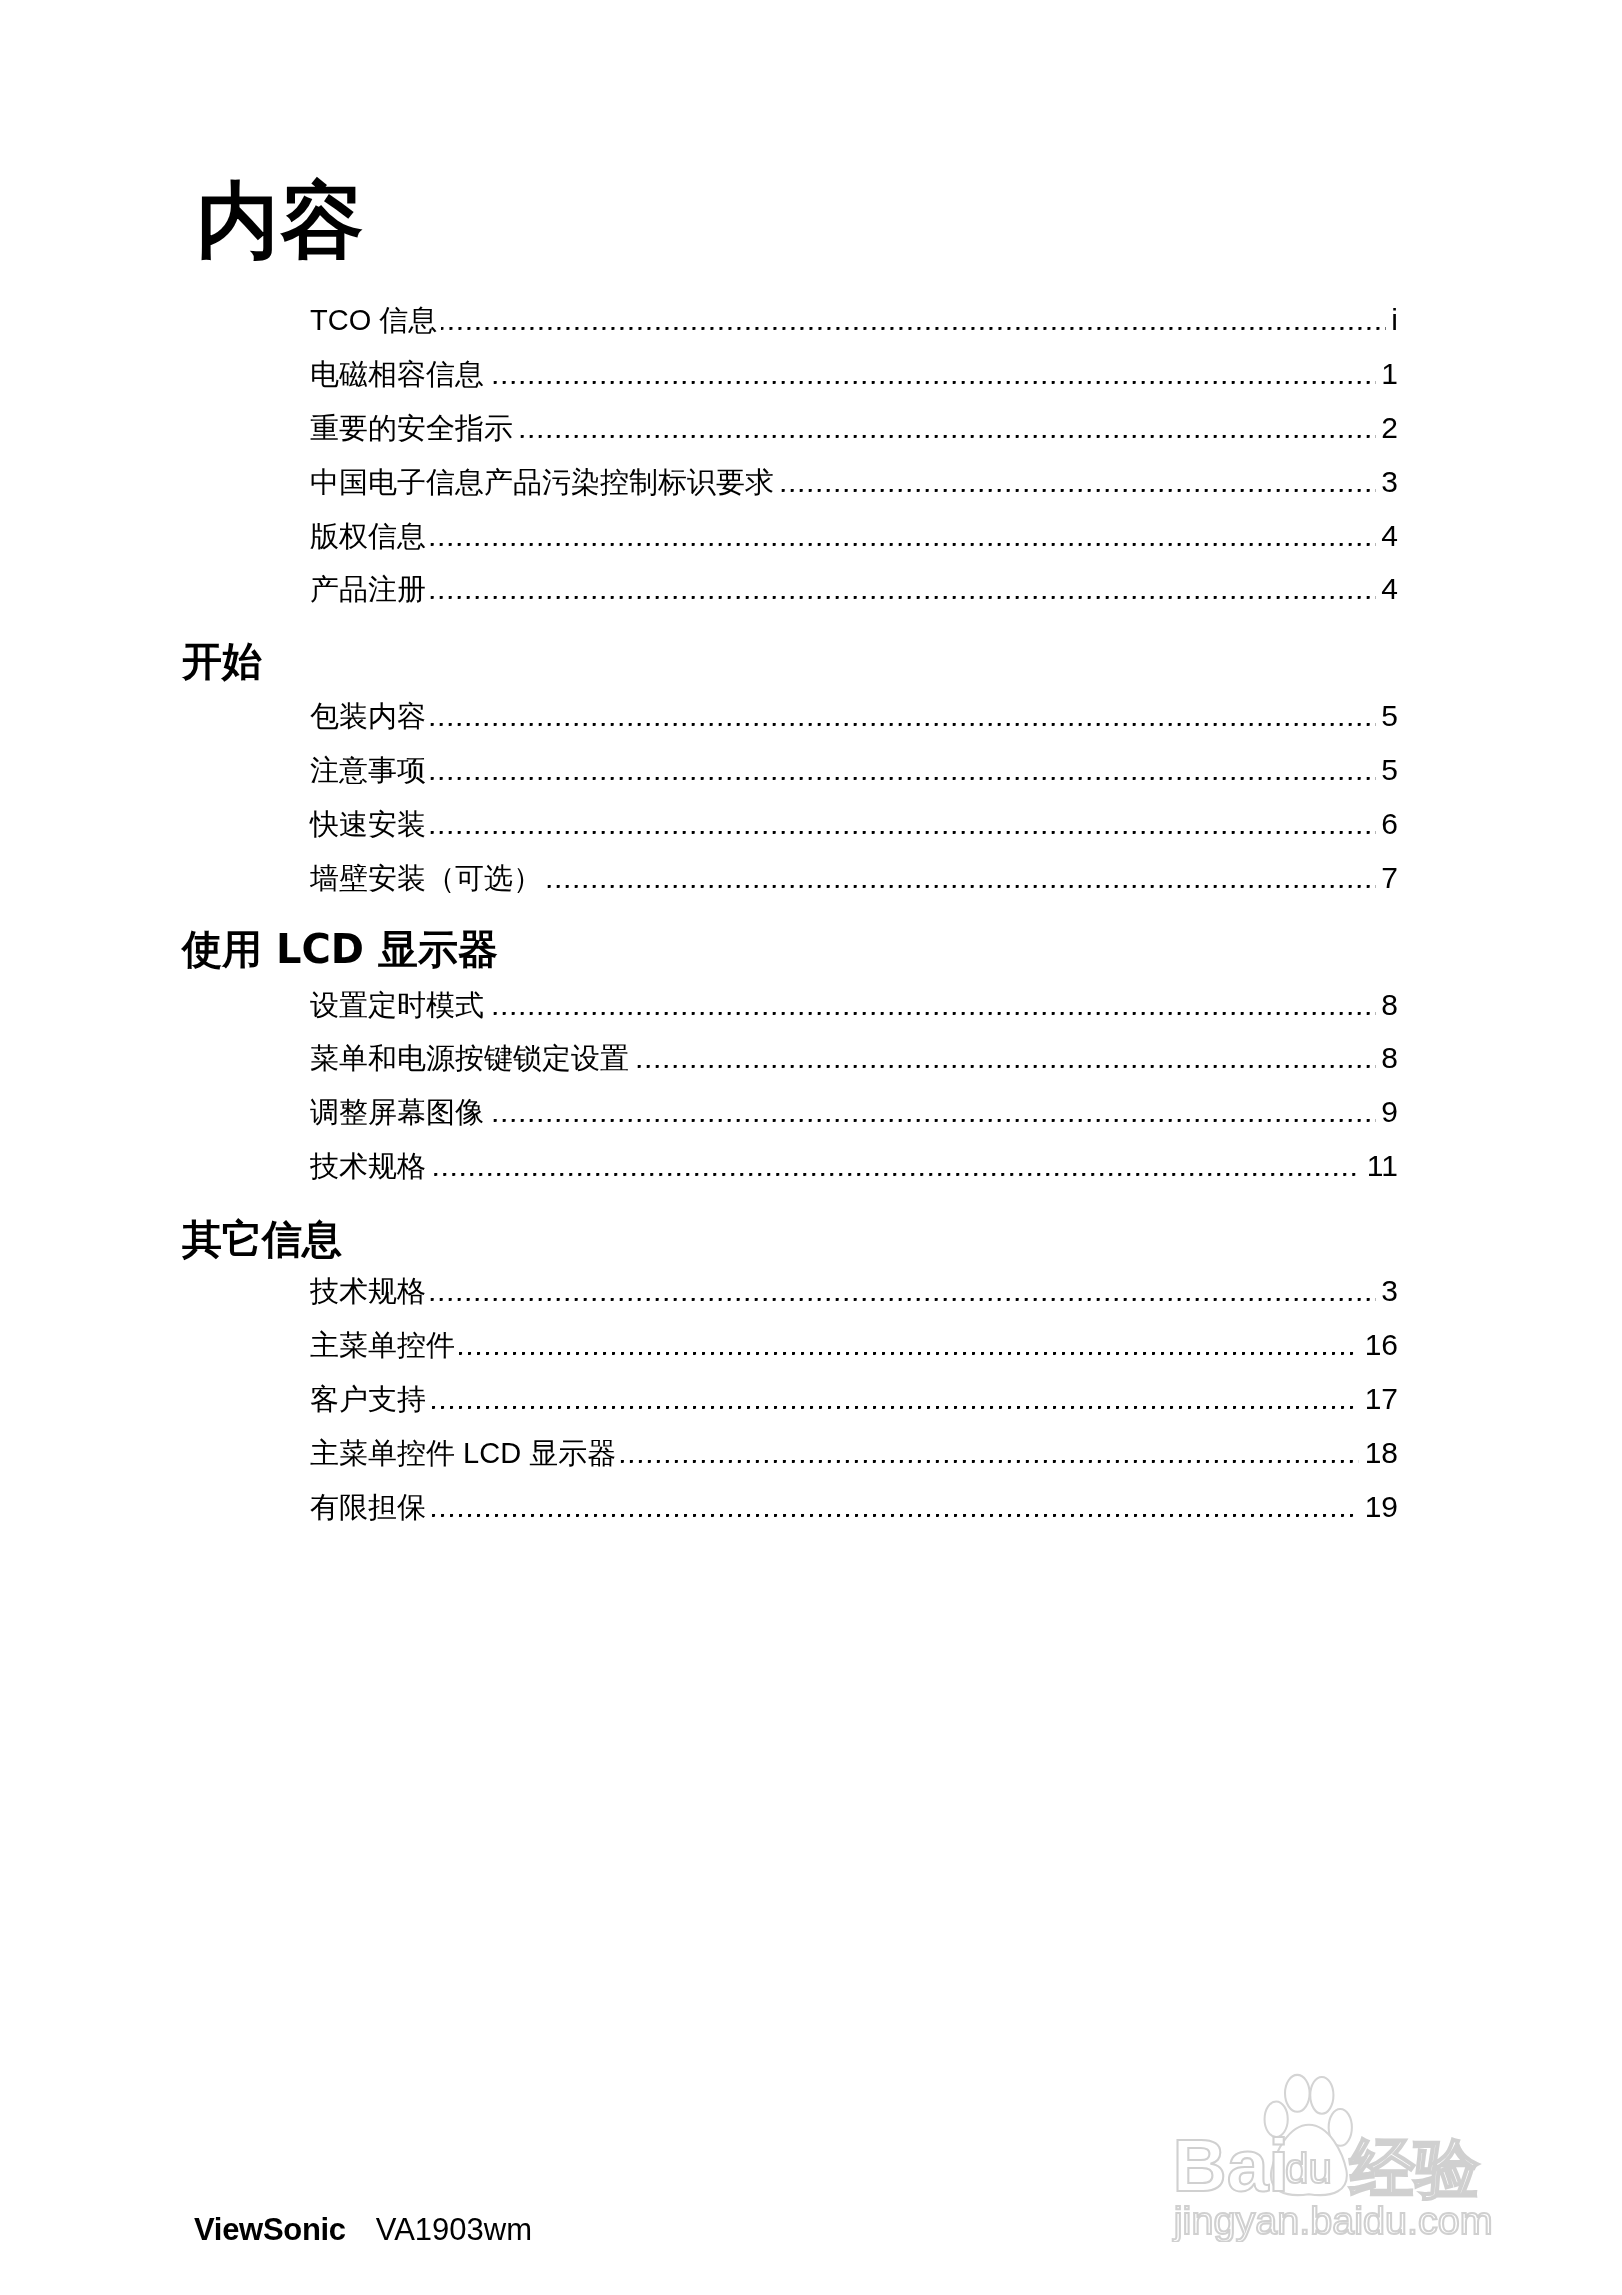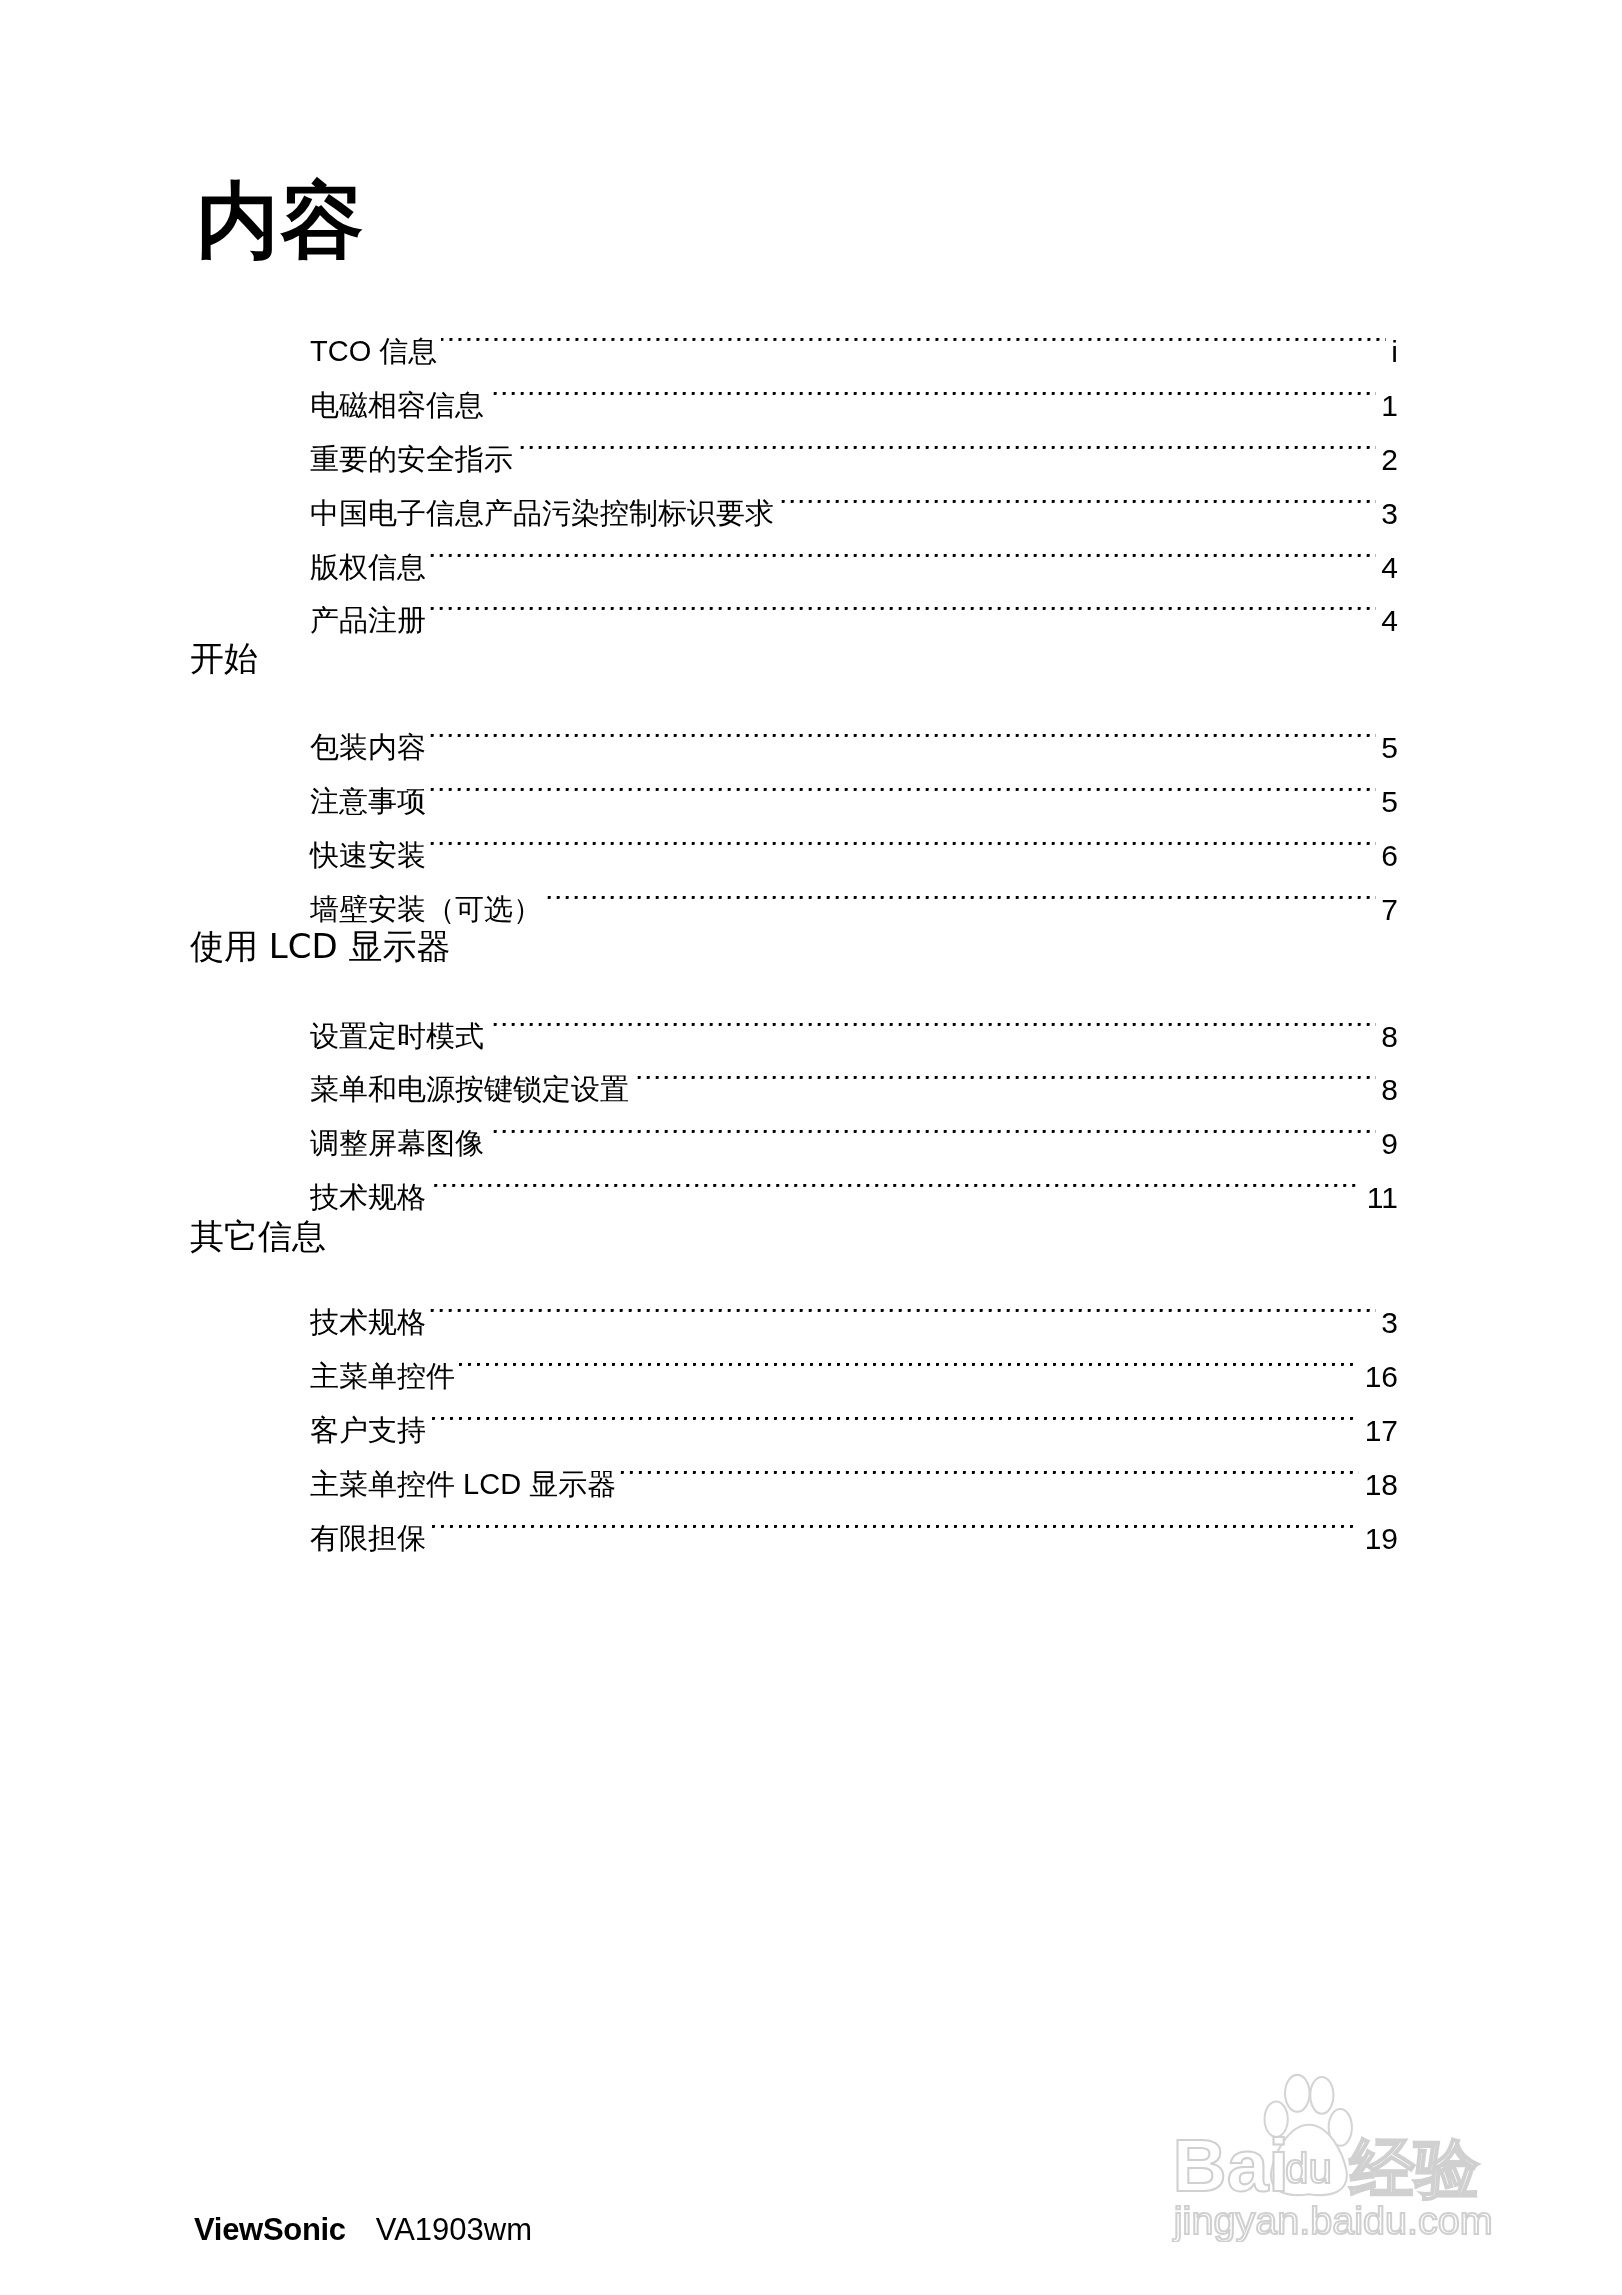--- a/index.html
+++ b/index.html
@@ -1,19 +1,19 @@
 <!DOCTYPE html>
 <html style="font-size:11px"><head>
 <meta charset="utf-8">
 <style>
   html, body { margin: 0; padding: 0; background: #ffffff; }
   body { width: 1622px; height: 2295px; position: relative; overflow: hidden; color: #000; font-family: "DejaVu Sans", "Liberation Sans", sans-serif; }
   .page-title { position: absolute; left: 196px; top: 179px; font-size: 83px; font-weight: bold; line-height: 1; letter-spacing: 1.4px; }
-  .section-heading { position: absolute; left: 190px; font-size: 34px; font-weight: normal; line-height: 1; }
-  .toc-entry { position: absolute; left: 310px; width: 1088px; height: 34px; display: flex; font-size: 29px; line-height: 1; cursor: pointer; margin-top: 36px; }
+  .section-heading { position: absolute; left: 182px; font-size: 40px; font-weight: bold; line-height: 1; }
+  .toc-entry { position: absolute; left: 310px; width: 1088px; height: 34px; display: flex; align-items: flex-end; font-size: 29px; line-height: 1; cursor: pointer; }
   .toc-label { white-space: nowrap; flex: 0 0 auto; padding-right: 4.1px; font-family: "Liberation Sans", "DejaVu Sans", sans-serif; font-size: 29px; }
   .toc-leader { flex: 1 1 auto; height: 5.5px; margin-bottom: 4.1px;
     background-image: radial-gradient(circle at 1.4px 1.4px, #000 1.5px, transparent 1.8px);
     background-size: 9px 4.1px; background-repeat: repeat-x; background-position: right bottom; }
   .toc-page { flex: 0 0 auto; padding-left: 5.5px; font-family: "Liberation Sans", "DejaVu Sans", sans-serif; font-size: 30px; text-align: right; }
   .footer { position: absolute; left: 194px; top: 2174px; font-family: "Liberation Sans", sans-serif; font-size: 31px; line-height: 1; white-space: nowrap; margin-top: 40px; }
   .footer-brand { font-weight: bold; letter-spacing: -0.3px; }
   .footer-model { margin-left: 30px; }
   .watermark { position: absolute; left: 1152px; top: 2051px; width: 382px; height: 191px; }
 </style>

